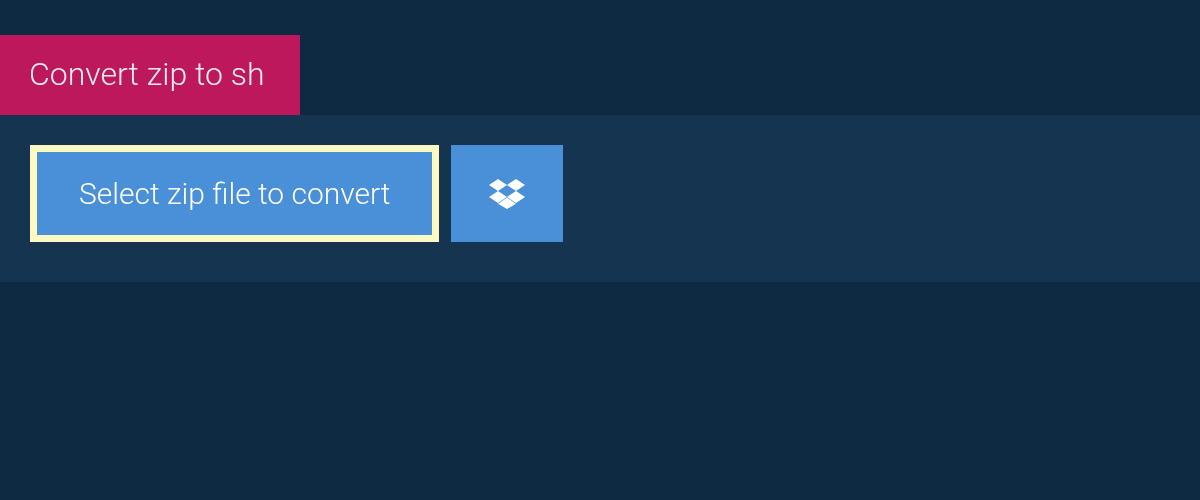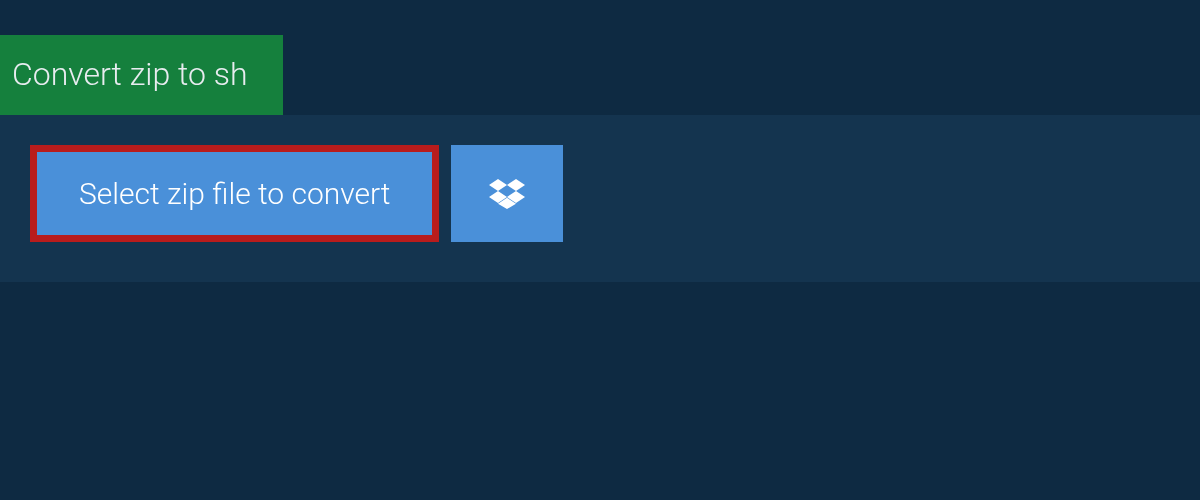--- a/index.html
+++ b/index.html
@@ -8,43 +8,43 @@
       box-sizing: border-box;
     }
     body {
       width: 1200px;
       height: 500px;
       background: #0e2a42;
       font-family: -apple-system, BlinkMacSystemFont, "Segoe UI", Roboto, Helvetica, Arial, sans-serif;
       overflow: hidden;
     }
     .tab-header {
-      background: #15803d;
+      background: #be185d;
       display: inline-block;
-      padding: 20px 35px 22px 12px;
+      padding: 20px 35px 22px 29px;
       margin-top: 35px;
     }
     .tab-title {
       color: #e8ecf0;
       font-size: 32px;
       font-weight: 300;
     }
     .panel {
       background: #14344f;
       width: 100%;
       padding: 30px 30px 40px 30px;
     }
     .button-row {
       display: flex;
       gap: 12px;
       align-items: stretch;
     }
     .select-button {
       background: #4a90d9;
-      border: 7px solid #b91c1c;
+      border: 7px solid #fef9c3;
       color: #ffffff;
       font-size: 30px;
       font-weight: 300;
       padding: 24px 42px;
       cursor: pointer;
       display: flex;
       align-items: center;
       justify-content: center;
       font-family: inherit;
     }

